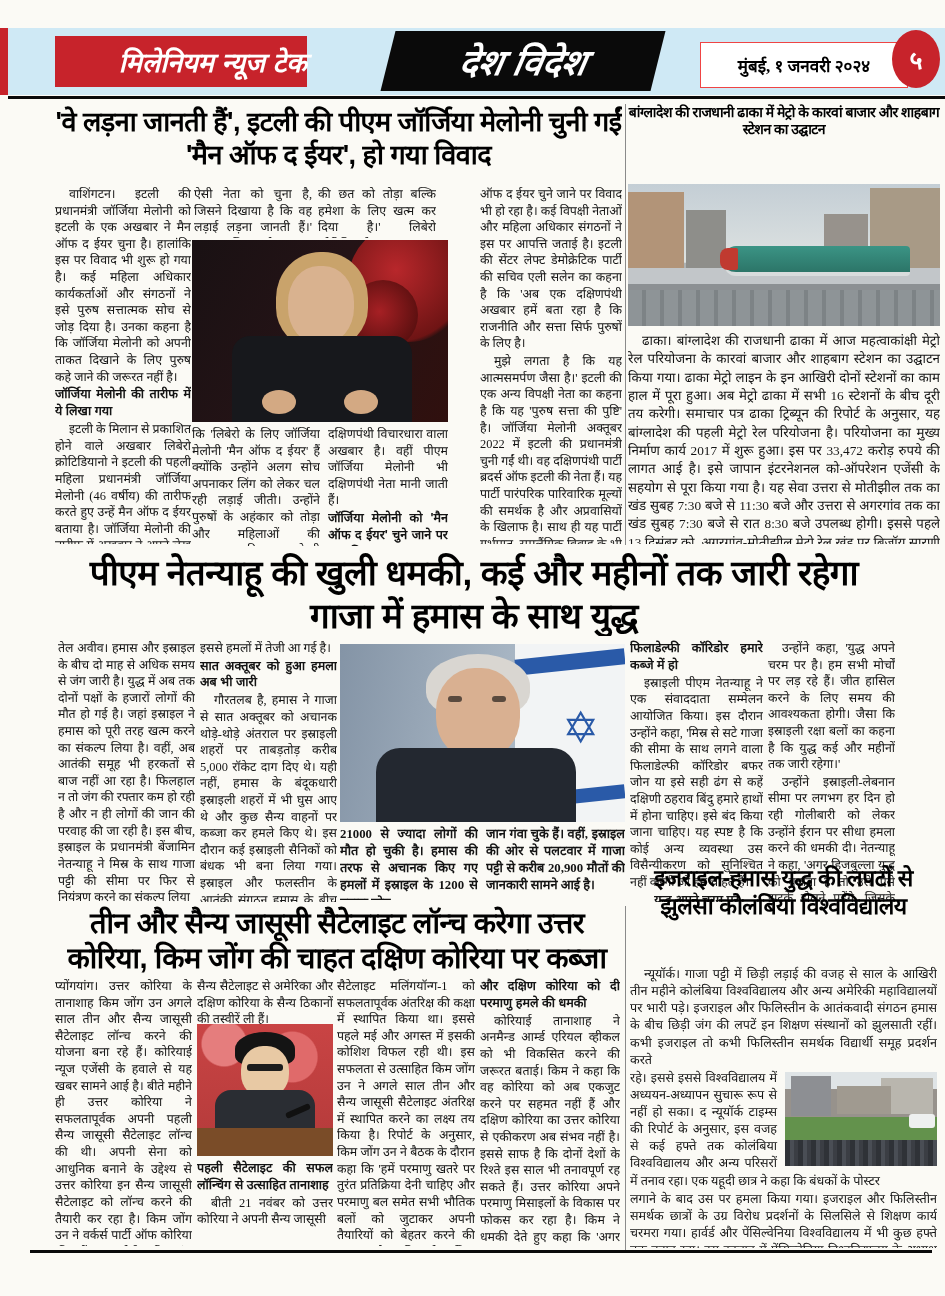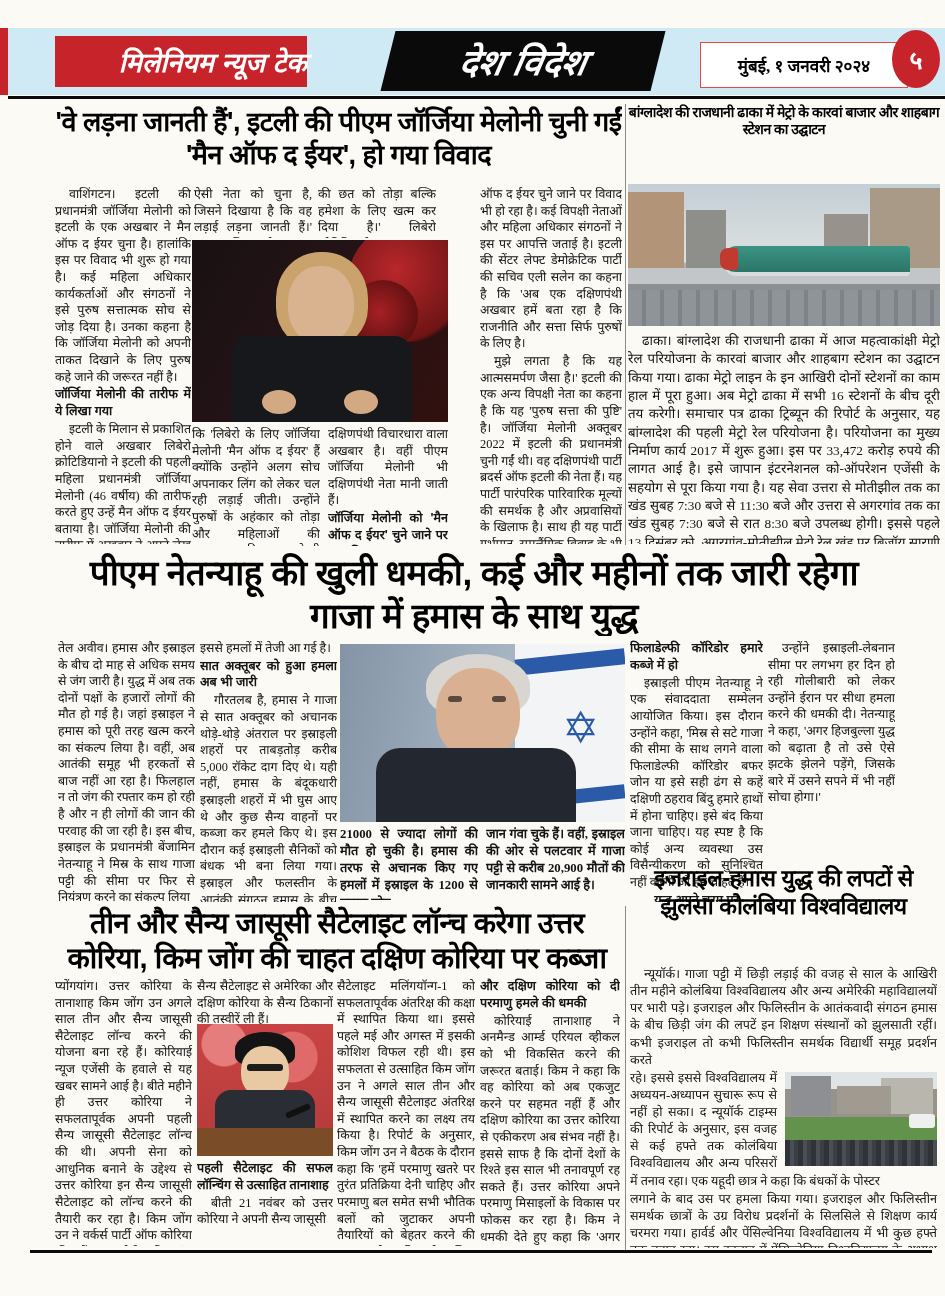--- a/index.html
+++ b/index.html
@@ -162,20 +162,21 @@
   <p class="caption">जान गंवा चुके हैं। वहीं, इस्राइल की ओर से पलटवार में गाजा पट्टी से करीब 20,900 मौतों की जानकारी सामने आई है।</p>
 </div>
 
 <div class="col" style="left:630px;top:640px;width:133px;height:262px">
   <p class="sub">फिलाडेल्फी कॉरिडोर हमारे कब्जे में हो</p>
   <p class="ind">इस्राइली पीएम नेतन्याहू ने एक संवाददाता सम्मेलन आयोजित किया। इस दौरान उन्होंने कहा, 'मिस्र से सटे गाजा की सीमा के साथ लगने वाला फिलाडेल्फी कॉरिडोर बफर जोन या इसे सही ढंग से कहें दक्षिणी ठहराव बिंदु हमारे हाथों में होना चाहिए। इसे बंद किया जाना चाहिए। यह स्पष्ट है कि कोई अन्य व्यवस्था उस विसैन्यीकरण को सुनिश्चित नहीं करेगी जो हम चाहते हैं।'</p>
   <p class="sub" style="text-align:center">युद्ध अपने चरम पर</p>
 </div>
 
 <div class="col" style="left:768px;top:640px;width:127px;height:262px">
+  <p class="ind">उन्होंने कहा, 'युद्ध अपने चरम पर है। हम सभी मोर्चों पर लड़ रहे हैं। जीत हासिल करने के लिए समय की आवश्यकता होगी। जैसा कि इस्राइली रक्षा बलों का कहना है कि युद्ध कई और महीनों तक जारी रहेगा।'</p>
   <p class="ind">उन्होंने इस्राइली-लेबनान सीमा पर लगभग हर दिन हो रही गोलीबारी को लेकर उन्होंने ईरान पर सीधा हमला करने की धमकी दी। नेतन्याहू ने कहा, 'अगर हिजबुल्ला युद्ध को बढ़ाता है तो उसे ऐसे झटके झेलने पड़ेंगे, जिसके बारे में उसने सपने में भी नहीं सोचा होगा।'</p>
 </div>
 
 <div class="headline" style="left:52px;top:906px;width:570px;height:68px;font-size:29px">तीन और सैन्य जासूसी सैटेलाइट लॉन्च करेगा उत्तर कोरिया, किम जोंग की चाहत दक्षिण कोरिया पर कब्जा</div>
 
 <div class="col" style="left:55px;top:978px;width:137px;height:268px">
   <p>प्योंगयांग। उत्तर कोरिया के तानाशाह किम जोंग उन अगले साल तीन और सैन्य जासूसी सैटेलाइट लॉन्च करने की योजना बना रहे हैं। कोरियाई न्यूज एजेंसी के हवाले से यह खबर सामने आई है। बीते महीने ही उत्तर कोरिया ने सफलतापूर्वक अपनी पहली सैन्य जासूसी सैटेलाइट लॉन्च की थी। अपनी सेना को आधुनिक बनाने के उद्देश्य से उत्तर कोरिया इन सैन्य जासूसी सैटेलाइट को लॉन्च करने की तैयारी कर रहा है। किम जोंग उन ने वर्कर्स पार्टी ऑफ कोरिया की सेंट्रल कमेटी की पांच दिवसीय बैठक के दौरान यह लक्ष्य रखा। बीते महीने उत्तर कोरिया ने दावा किया था कि उसने अपनी टोही</p>
 </div>
 
 <div class="col" style="left:197px;top:978px;width:136px;height:268px">

